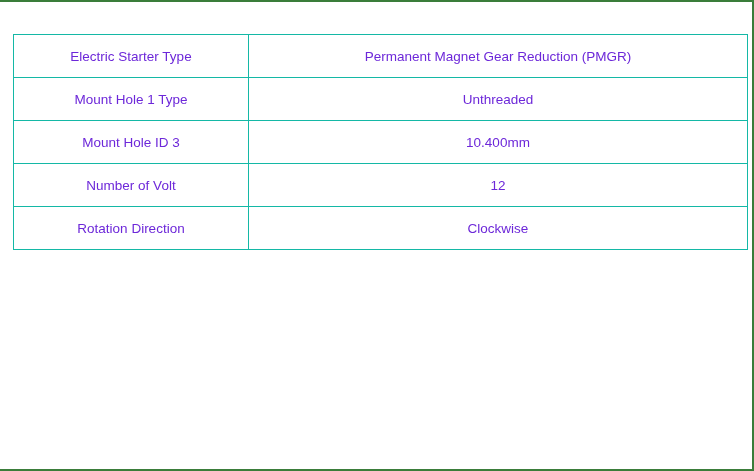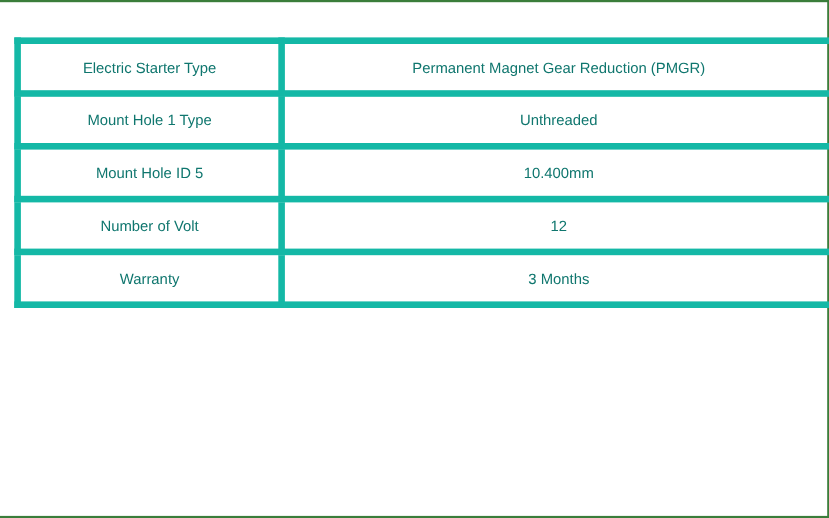--- a/index.html
+++ b/index.html
@@ -44,24 +44,24 @@
     left: 13px;
     top: 34px;
     width: 708px;
   }
   table.spec-table {
     border-collapse: collapse;
     width: 708px;
     table-layout: fixed;
   }
   table.spec-table td {
-    border: 6px solid #14b8a6;
+    border: 1px solid #14b8a6;
     height: 42px;
     font-size: 13.5px;
-    color: #0f766e;
+    color: #6d28d9;
     text-align: center;
     vertical-align: middle;
     padding: 0 6px;
   }
   table.spec-table td.label-cell {
     width: 222px;
   }
   table.spec-table td.value-cell {
     width: 486px;
     text-align: center;
@@ -79,26 +79,26 @@
     <tbody>
       <tr>
         <td class="label-cell">Electric Starter Type</td>
         <td class="value-cell">Permanent Magnet Gear Reduction (PMGR)</td>
       </tr>
       <tr>
         <td class="label-cell">Mount Hole 1 Type</td>
         <td class="value-cell">Unthreaded</td>
       </tr>
       <tr>
-        <td class="label-cell">Mount Hole ID 5</td>
+        <td class="label-cell">Mount Hole ID 3</td>
         <td class="value-cell">10.400mm</td>
       </tr>
       <tr>
         <td class="label-cell">Number of Volt</td>
         <td class="value-cell">12</td>
       </tr>
       <tr>
-        <td class="label-cell">Warranty</td>
-        <td class="value-cell">3 Months</td>
+        <td class="label-cell">Rotation Direction</td>
+        <td class="value-cell">Clockwise</td>
       </tr>
     </tbody>
   </table>
 </div>
 
 </body></html>

